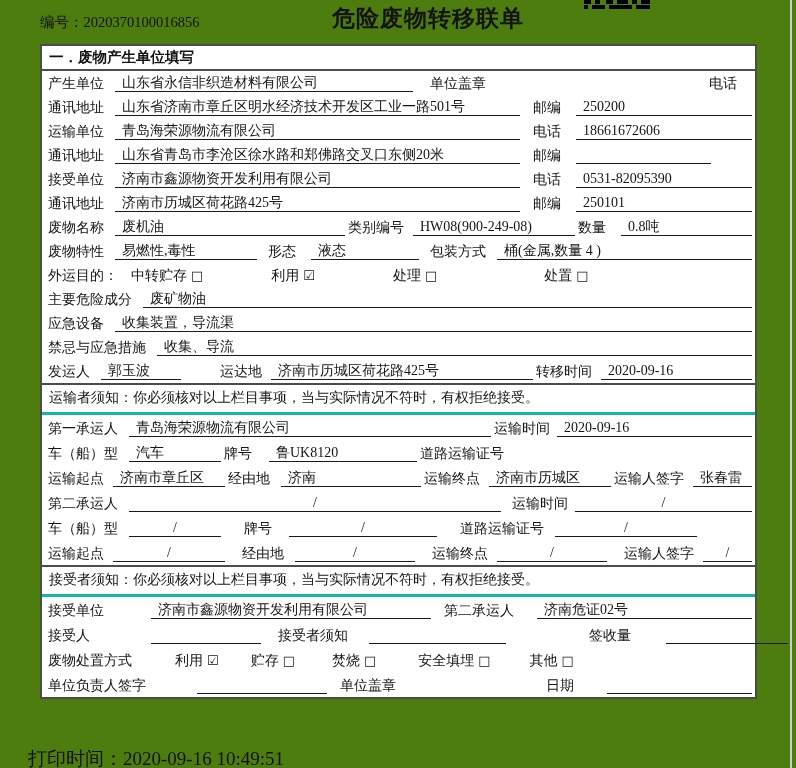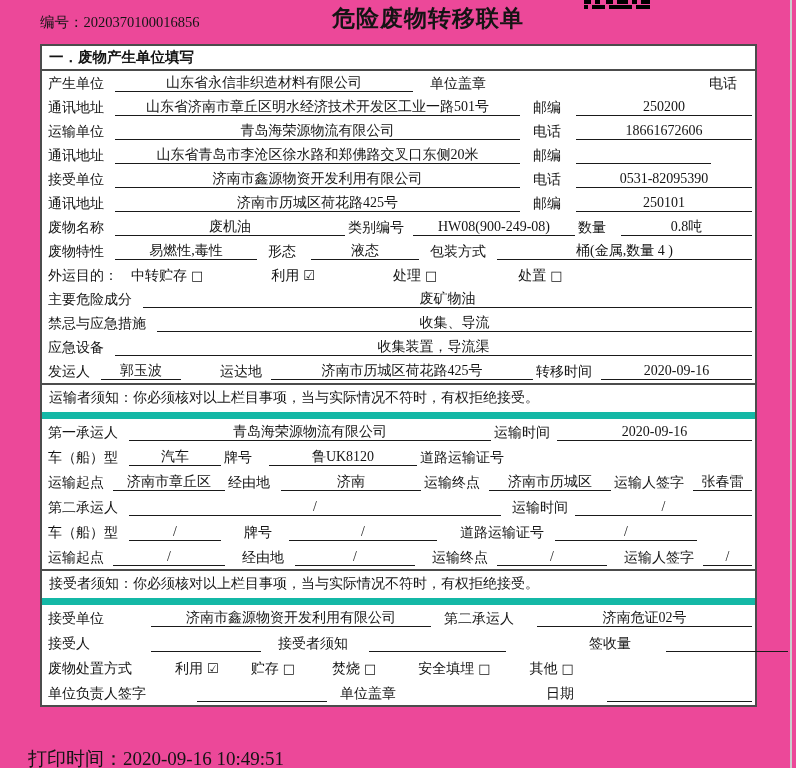--- a/index.html
+++ b/index.html
@@ -1,33 +1,33 @@
 <!DOCTYPE html>
 <html><head>
 <meta charset="utf-8">
 <style>
   html,body{margin:0;padding:0;background:#fff;}
-  .page{position:relative;width:796px;height:768px;background:#ec4899;overflow:hidden;
+  .page{position:relative;width:796px;height:768px;background:#4d7c0f;overflow:hidden;
         font-family:"Liberation Serif","DejaVu Serif",serif;color:#141414;}
   .serial{position:absolute;left:40px;top:13px;font-size:14.5px;white-space:nowrap;}
   .doc-title{position:absolute;left:332px;top:3px;font-size:23px;font-weight:bold;letter-spacing:1px;white-space:nowrap;}
   .qr{position:absolute;left:584px;top:0;}
   .edge-line{position:absolute;left:790px;top:0;width:2px;height:768px;background:#cccccc;}
   .print-line{position:absolute;left:28px;top:746px;font-size:19px;white-space:nowrap;}
 
   .form{position:absolute;left:40px;top:44px;width:717px;border:2px solid #4c4c4c;box-sizing:border-box;background:#fff;}
   .section{box-sizing:border-box;}
   .section + .section{border-top:2px solid #4c4c4c;}
   .sec-title{font-weight:bold;font-size:14.5px;padding:2px 7px 3px;border-bottom:2px solid #4c4c4c;line-height:18px;}
-  .notice{font-size:14px;padding:5px 7px 6px;border-bottom:7px solid #14b8a6;line-height:16px;}
+  .notice{font-size:14px;padding:5px 7px 6px;border-bottom:3px solid #14b8a6;line-height:16px;}
 
   .row{display:flex;align-items:flex-end;height:21px;padding:0 3px 3px 3px;font-size:14px;line-height:17px;}
   .s23 .row{height:22px;}
   .lbl{white-space:nowrap;padding:0 3px;flex:none;}
-  .u{border-bottom:1px solid #1a1a1a;white-space:nowrap;padding:0 7px 0 7px;box-sizing:border-box;overflow:hidden;flex:none;text-align:center;}
+  .u{border-bottom:1px solid #1a1a1a;white-space:nowrap;padding:0 7px 0 7px;box-sizing:border-box;overflow:hidden;flex:none;}
   .u.c{text-align:center;padding:0;}
   .grow{flex:1 1 auto;}
   .sp{flex:1 1 auto;}
   .opt{white-space:nowrap;flex:none;}
   .box{font-family:"DejaVu Sans","Liberation Sans",sans-serif;font-size:13px;padding-left:4px;}
 </style>
 </head>
 <body>
 
 <div class="page">
@@ -114,36 +114,36 @@
         <span class="u" style="width:108px">液态</span>
         <span class="lbl" style="width:64px;margin-left:8px">包装方式</span>
         <span class="u grow">桶(金属,数量 4 )</span>
       </div>
 
       <div class="row">
         <span class="lbl" style="width:80px">外运目的：</span>
         <span class="opt"><span>中转贮存</span><span class="box">□</span></span>
         <span class="opt" style="margin-left:68px"><span>利用</span><span class="box">☑</span></span>
         <span class="opt" style="margin-left:78px"><span>处理</span><span class="box">□</span></span>
-        <span class="opt" style="margin-left:81px"><span>处置</span><span class="box">□</span></span>
+        <span class="opt" style="margin-left:107px"><span>处置</span><span class="box">□</span></span>
       </div>
 
       <div class="row">
         <span class="lbl" style="width:92px">主要危险成分</span>
         <span class="u grow">废矿物油</span>
       </div>
 
       <div class="row">
+        <span class="lbl" style="width:64px">应急设备</span>
+        <span class="u grow">收集装置，导流渠</span>
+      </div>
+
+      <div class="row">
         <span class="lbl" style="width:106px">禁忌与应急措施</span>
         <span class="u grow">收集、导流</span>
-      </div>
-
-      <div class="row">
-        <span class="lbl" style="width:64px">应急设备</span>
-        <span class="u grow">收集装置，导流渠</span>
       </div>
 
       <div class="row">
         <span class="lbl" style="width:50px">发运人</span>
         <span class="u" style="width:80px">郭玉波</span>
         <span class="lbl" style="width:48px;margin-left:36px">运达地</span>
         <span class="u" style="width:262px">济南市历城区荷花路425号</span>
         <span class="lbl" style="width:62px">转移时间</span>
         <span class="u grow">2020-09-16</span>
       </div>

